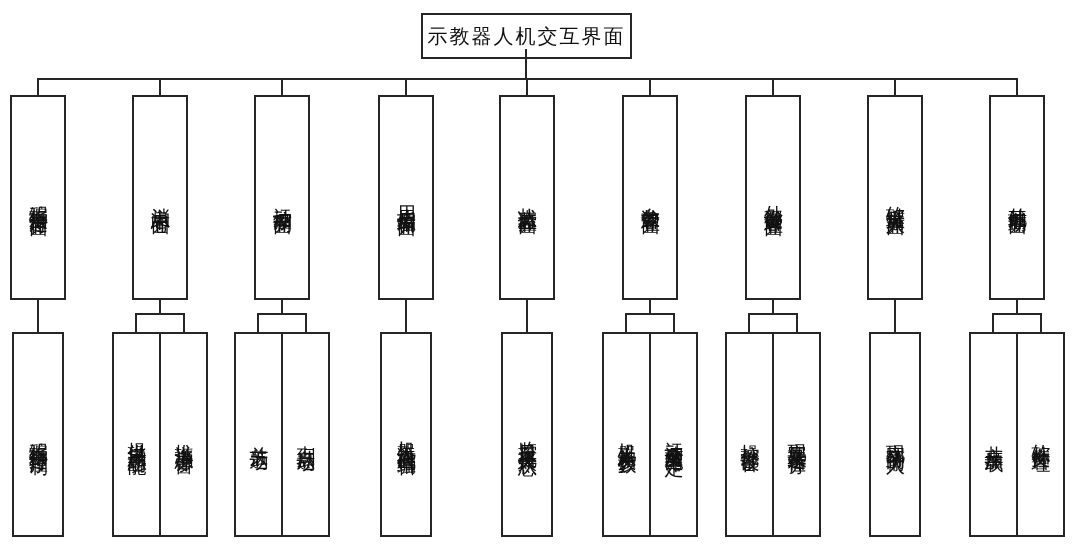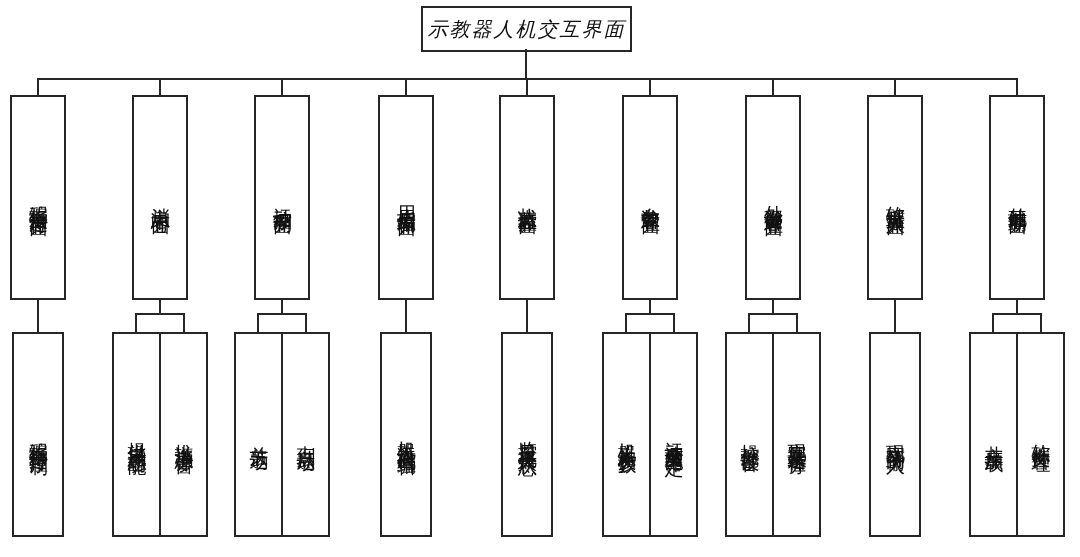--- a/index.html
+++ b/index.html
@@ -13,21 +13,21 @@
          line-height:1.1;color:#111;}
   .split{padding:0;align-items:stretch;}
   .cell{flex:1;display:flex;align-items:center;justify-content:center;}
   .cell + .cell{border-left:2px solid #262626;}
 </style>
 </head>
 <body>
 
 <div class="canvas">
 
-  <div class="box" style="left:421px;top:6px;width:211px;height:46px;font-style:italic;">
+  <div class="box" style="left:421px;top:13px;width:211px;height:46px;">
     <span class="root-label">示教器人机交互界面</span>
   </div>
 
   <div class="line" style="left:525px;top:49px;width:2px;height:29px;"></div>
   <div class="line" style="left:37px;top:78px;width:981px;height:2px;"></div>
 
   <div class="line" style="left:37px;top:78px;width:2px;height:18px;"></div>
   <div class="line" style="left:159px;top:78px;width:2px;height:18px;"></div>
   <div class="line" style="left:281px;top:78px;width:2px;height:18px;"></div>
   <div class="line" style="left:405px;top:78px;width:2px;height:18px;"></div>

